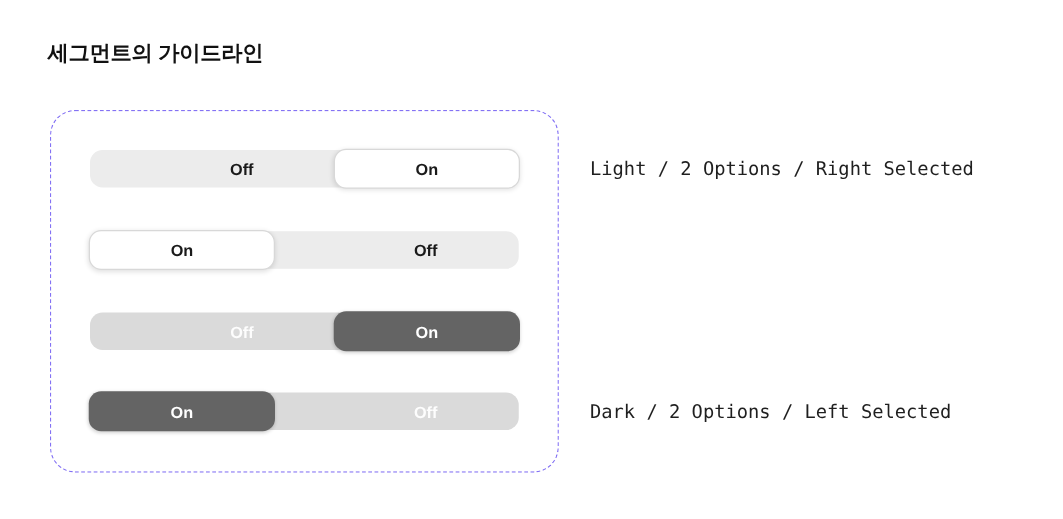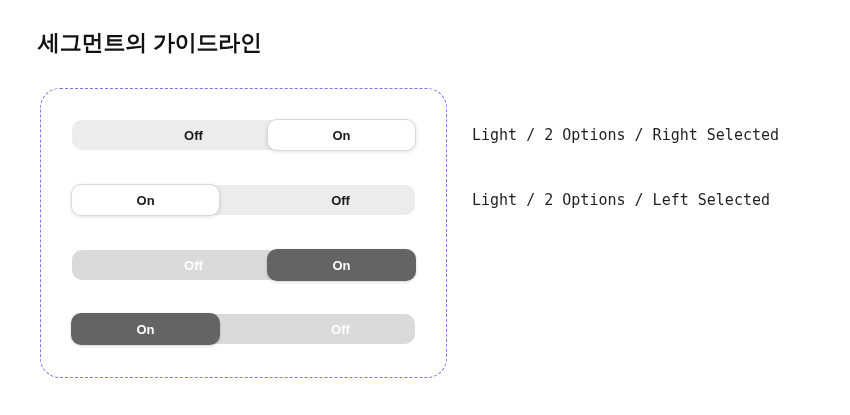--- a/index.html
+++ b/index.html
@@ -18,21 +18,21 @@
   html,body{background:#ffffff;}
   .canvas{
     position:relative;
     width:850px;height:415px;
     background:#ffffff;
     font-family:"Liberation Sans", sans-serif;
     overflow:hidden;
   }
   .page-title{
     position:absolute;left:38px;top:33px;
-    font-size:22px;font-weight:600;color:var(--title-text);
+    font-size:17px;font-weight:600;color:var(--title-text);
     letter-spacing:-0.2px;line-height:20px;
   }
   .guideline-frame{
     position:absolute;left:40px;top:88px;
     width:407px;height:290px;
     border:1.5px dashed var(--dashed-border);
     border-radius:20px;
   }
   .row{position:absolute;left:0;width:850px;height:30px;}
   .row1{top:120px}.row2{top:185px}.row3{top:250px}.row4{top:314px}
@@ -91,30 +91,30 @@
       <button class="seg selected">On</button>
     </div>
     <div class="row-desc">Light / 2 Options / Right Selected</div>
   </div>
 
   <div class="row row2">
     <div class="seg-control light">
       <button class="seg selected">On</button>
       <button class="seg">Off</button>
     </div>
-    <div class="row-desc">Light / 2 Options / Left Selected</div>
   </div>
 
   <div class="row row3">
     <div class="seg-control dark">
       <button class="seg">Off</button>
       <button class="seg selected">On</button>
     </div>
   </div>
 
   <div class="row row4">
     <div class="seg-control dark">
       <button class="seg selected">On</button>
       <button class="seg">Off</button>
     </div>
+    <div class="row-desc">Dark / 2 Options / Left Selected</div>
   </div>
 
 </div>
 
 </body></html>

